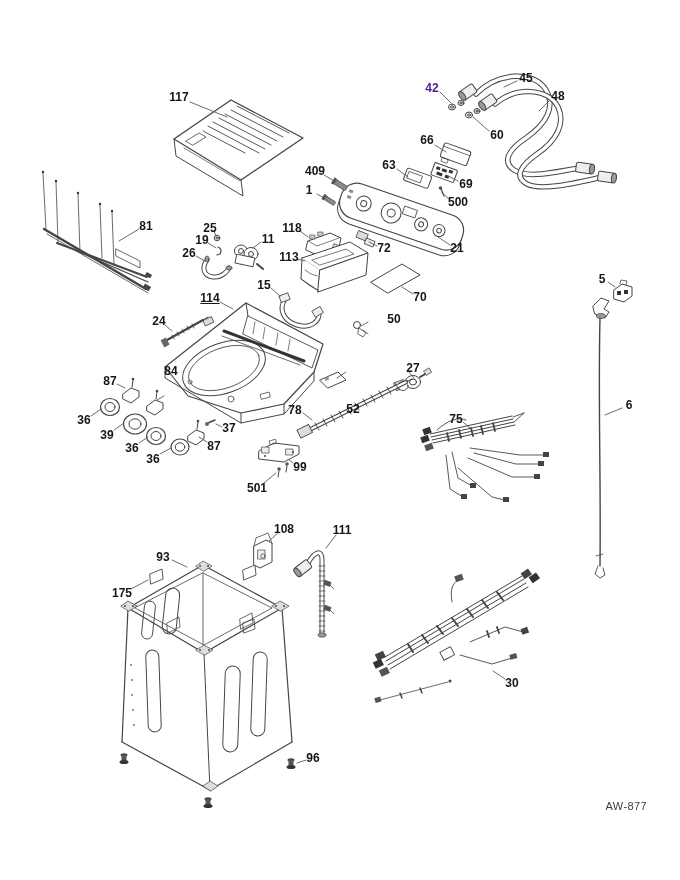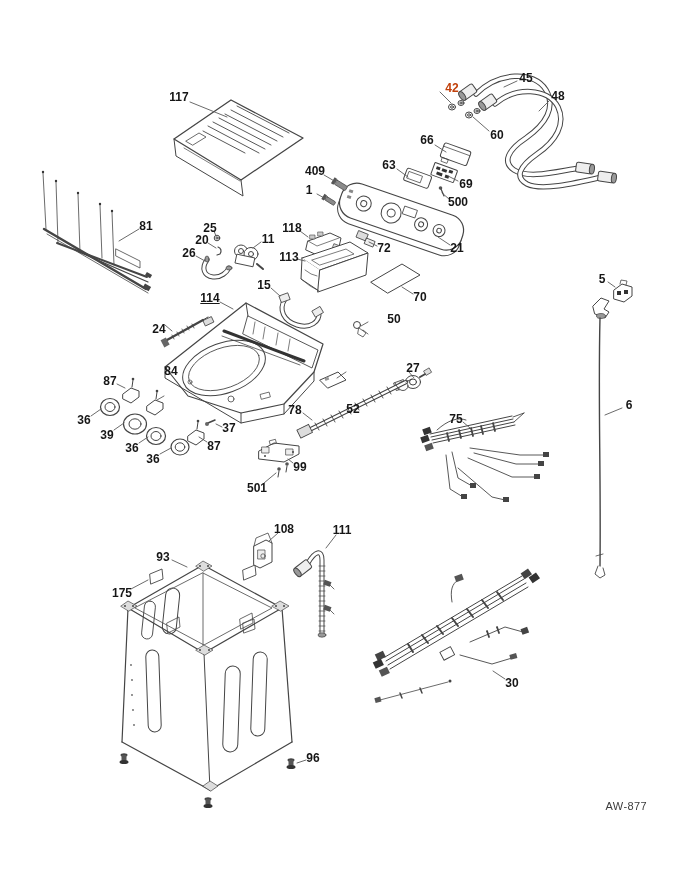--- a/index.html
+++ b/index.html
@@ -573,44 +573,44 @@
           <line x1="278" y1="533" x2="269" y2="541" stroke="#5a5a5a" stroke-width="0.9"></line>
           <line x1="336" y1="535" x2="326" y2="548" stroke="#5a5a5a" stroke-width="0.9"></line>
           <line x1="505" y1="679" x2="493" y2="671" stroke="#5a5a5a" stroke-width="0.9"></line>
           <line x1="306" y1="760" x2="297" y2="763" stroke="#5a5a5a" stroke-width="0.9"></line>
         </g>
   </g>
 </svg>
 
 <div id="labels-layer">
       <div class="part-label" style="left: 179px; top: 97px; color: rgb(22, 22, 22);">117</div>
-      <div class="part-label" style="left: 452px; top: 88px; color: #c2410c;">42</div>
+      <div class="part-label" style="left: 432px; top: 88px; color: #4c1d95;">42</div>
       <div class="part-label" style="left: 526px; top: 78px; color: rgb(22, 22, 22);">45</div>
       <div class="part-label" style="left: 558px; top: 96px; color: rgb(22, 22, 22);">48</div>
       <div class="part-label" style="left: 497px; top: 135px; color: rgb(22, 22, 22); text-align: right;">60</div>
       <div class="part-label" style="left: 427px; top: 140px; color: rgb(22, 22, 22);">66</div>
       <div class="part-label" style="left: 389px; top: 165px; color: rgb(22, 22, 22);">63</div>
       <div class="part-label" style="left: 466px; top: 184px; color: rgb(22, 22, 22);">69</div>
       <div class="part-label" style="left: 458px; top: 202px; color: rgb(22, 22, 22);">500</div>
       <div class="part-label" style="left: 315px; top: 171px; color: rgb(22, 22, 22);">409</div>
       <div class="part-label" style="left: 309px; top: 190px; color: rgb(22, 22, 22);">1</div>
       <div class="part-label" style="left: 457px; top: 248px; color: rgb(22, 22, 22);">21</div>
       <div class="part-label" style="left: 384px; top: 248px; color: rgb(22, 22, 22);">72</div>
       <div class="part-label" style="left: 420px; top: 297px; color: rgb(22, 22, 22);">70</div>
       <div class="part-label" style="left: 394px; top: 319px; color: rgb(22, 22, 22);">50</div>
       <div class="part-label" style="left: 146px; top: 226px; color: rgb(22, 22, 22);">81</div>
       <div class="part-label" style="left: 210px; top: 228px; color: rgb(22, 22, 22);">25</div>
-      <div class="part-label" style="left: 202px; top: 240px; color: rgb(22, 22, 22);">20</div>
+      <div class="part-label" style="left: 202px; top: 240px; color: rgb(22, 22, 22);">19</div>
       <div class="part-label" style="left: 268px; top: 239px; color: rgb(22, 22, 22);">11</div>
       <div class="part-label" style="left: 189px; top: 253px; color: rgb(22, 22, 22);">26</div>
       <div class="part-label" style="left: 292px; top: 228px; color: rgb(22, 22, 22);">118</div>
       <div class="part-label" style="left: 289px; top: 257px; color: rgb(22, 22, 22);">113</div>
       <div class="part-label" style="left: 264px; top: 285px; color: rgb(22, 22, 22);">15</div>
       <div class="part-label" style="left: 210px; top: 298px; color: rgb(22, 22, 22); text-decoration: underline;">114</div>
-      <div class="part-label" style="left: 159px; top: 321px; color: rgb(22, 22, 22); margin-top: 8px;">24</div>
+      <div class="part-label" style="left: 159px; top: 321px; color: rgb(22, 22, 22);">24</div>
       <div class="part-label" style="left: 353px; top: 369px; color: rgb(22, 22, 22); margin-top: 40px;">52</div>
       <div class="part-label" style="left: 413px; top: 368px; color: rgb(22, 22, 22);">27</div>
       <div class="part-label" style="left: 295px; top: 410px; color: rgb(22, 22, 22);">78</div>
       <div class="part-label" style="left: 171px; top: 371px; color: rgb(22, 22, 22);">84</div>
       <div class="part-label" style="left: 110px; top: 381px; color: rgb(22, 22, 22);">87</div>
       <div class="part-label" style="left: 84px; top: 420px; color: rgb(22, 22, 22);">36</div>
       <div class="part-label" style="left: 107px; top: 435px; color: rgb(22, 22, 22);">39</div>
       <div class="part-label" style="left: 132px; top: 448px; color: rgb(22, 22, 22);">36</div>
       <div class="part-label" style="left: 153px; top: 459px; color: rgb(22, 22, 22);">36</div>
       <div class="part-label" style="left: 229px; top: 428px; color: rgb(22, 22, 22);">37</div>

